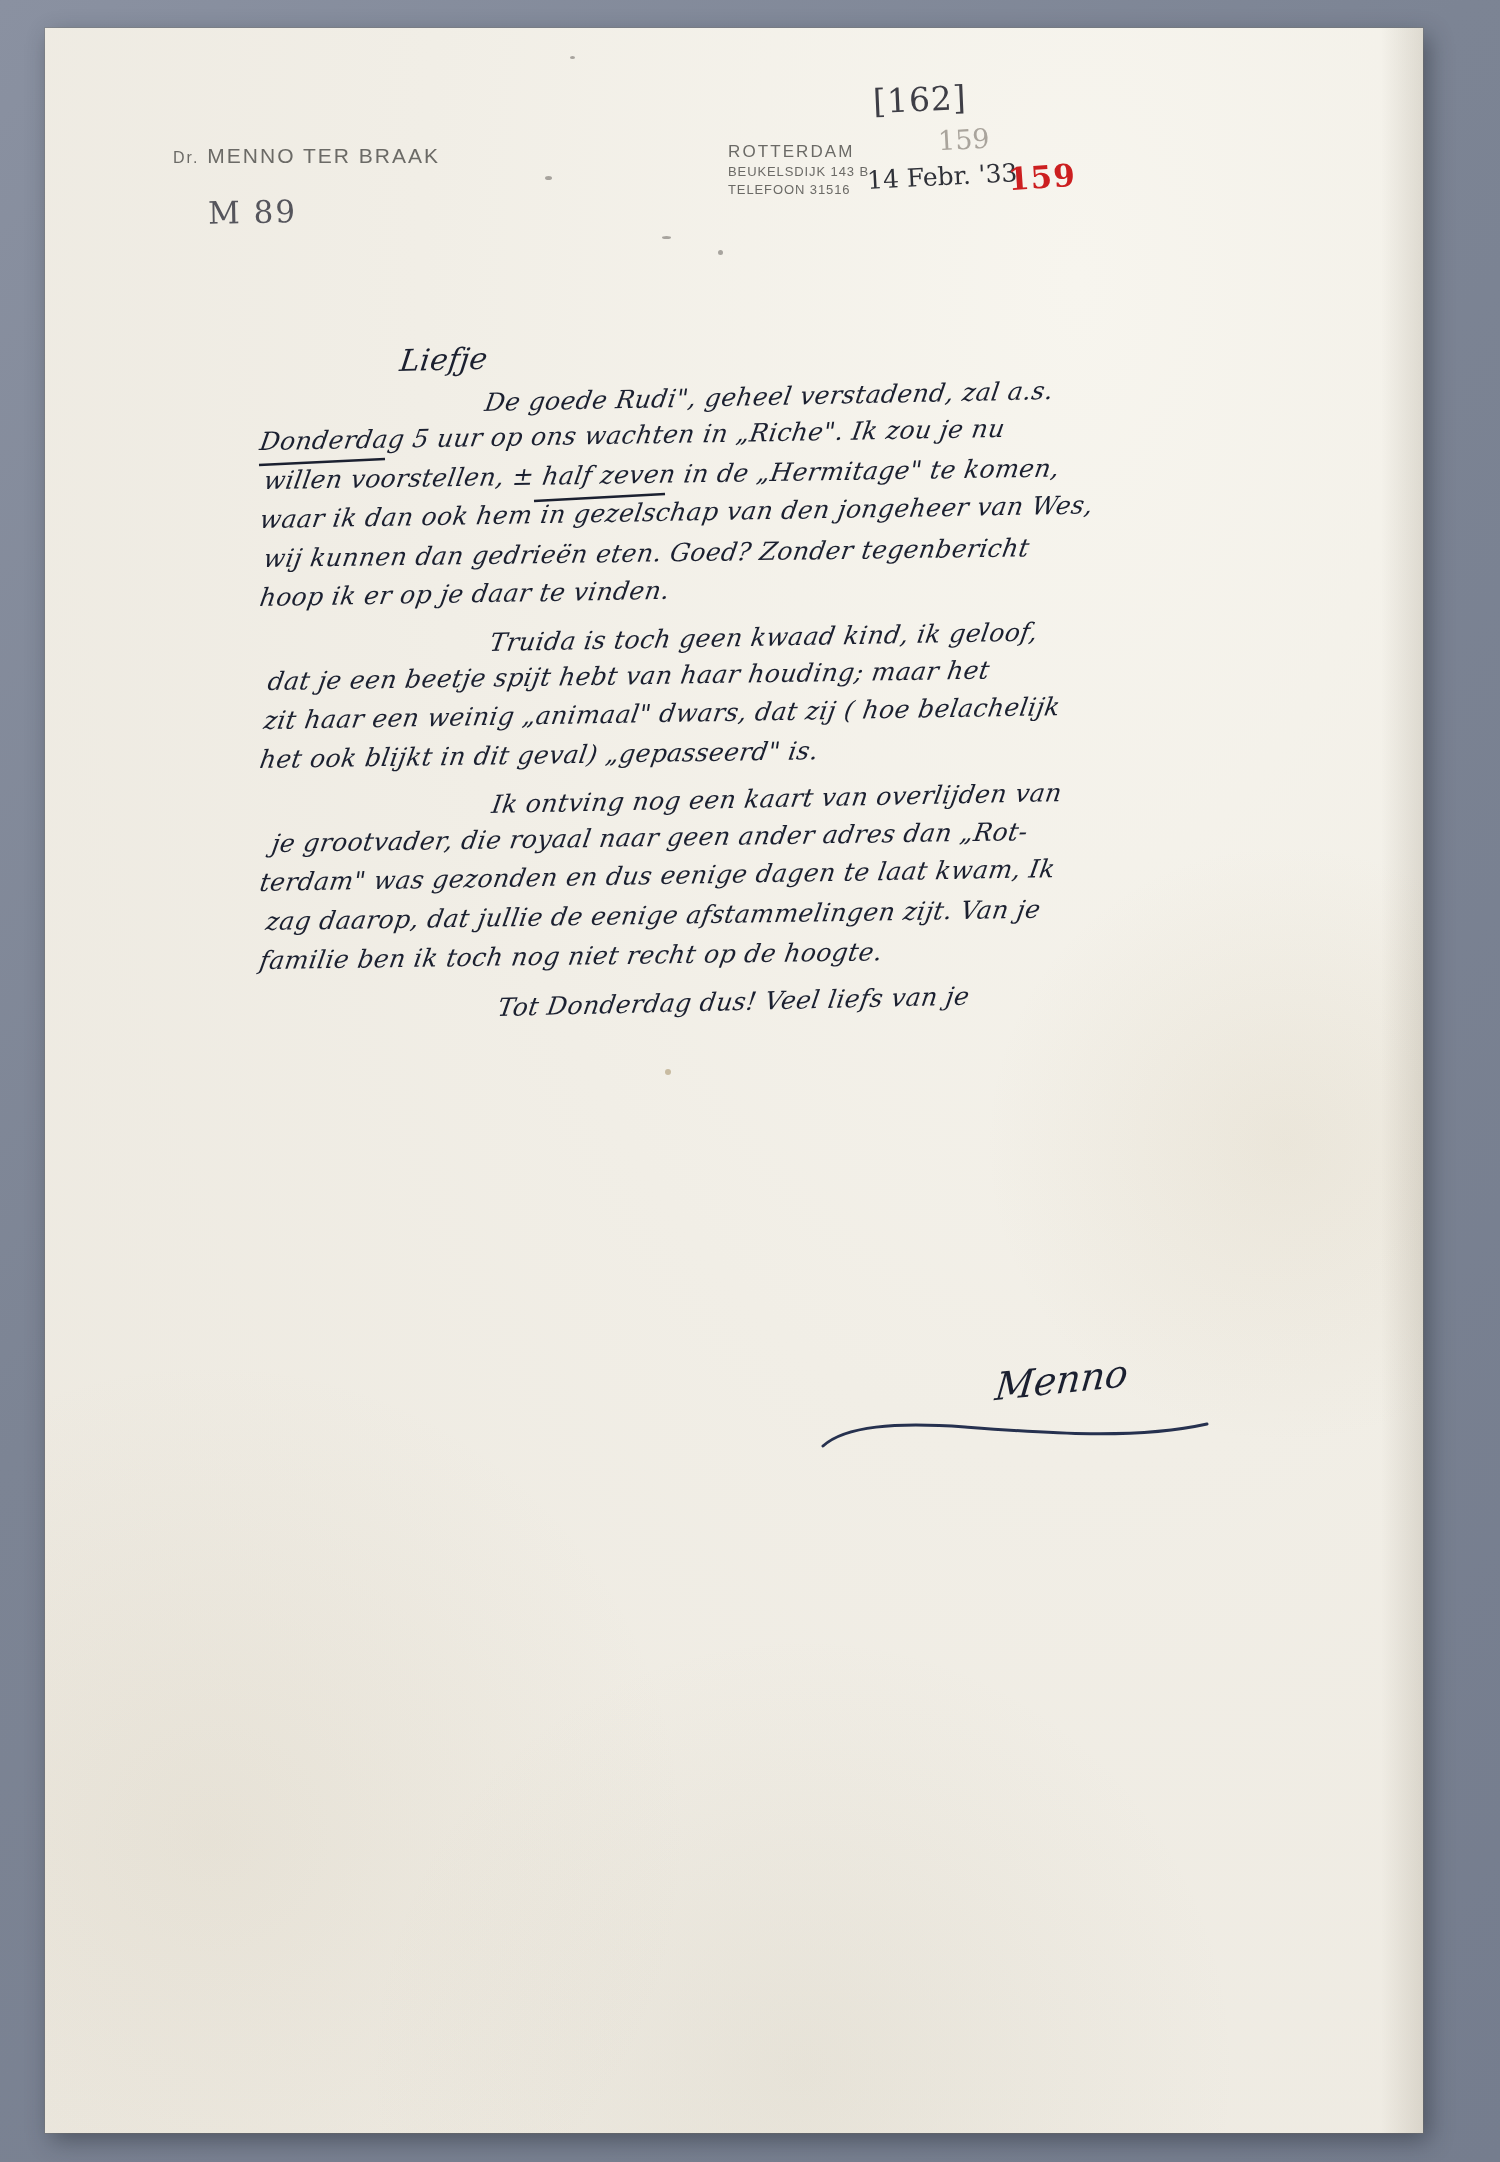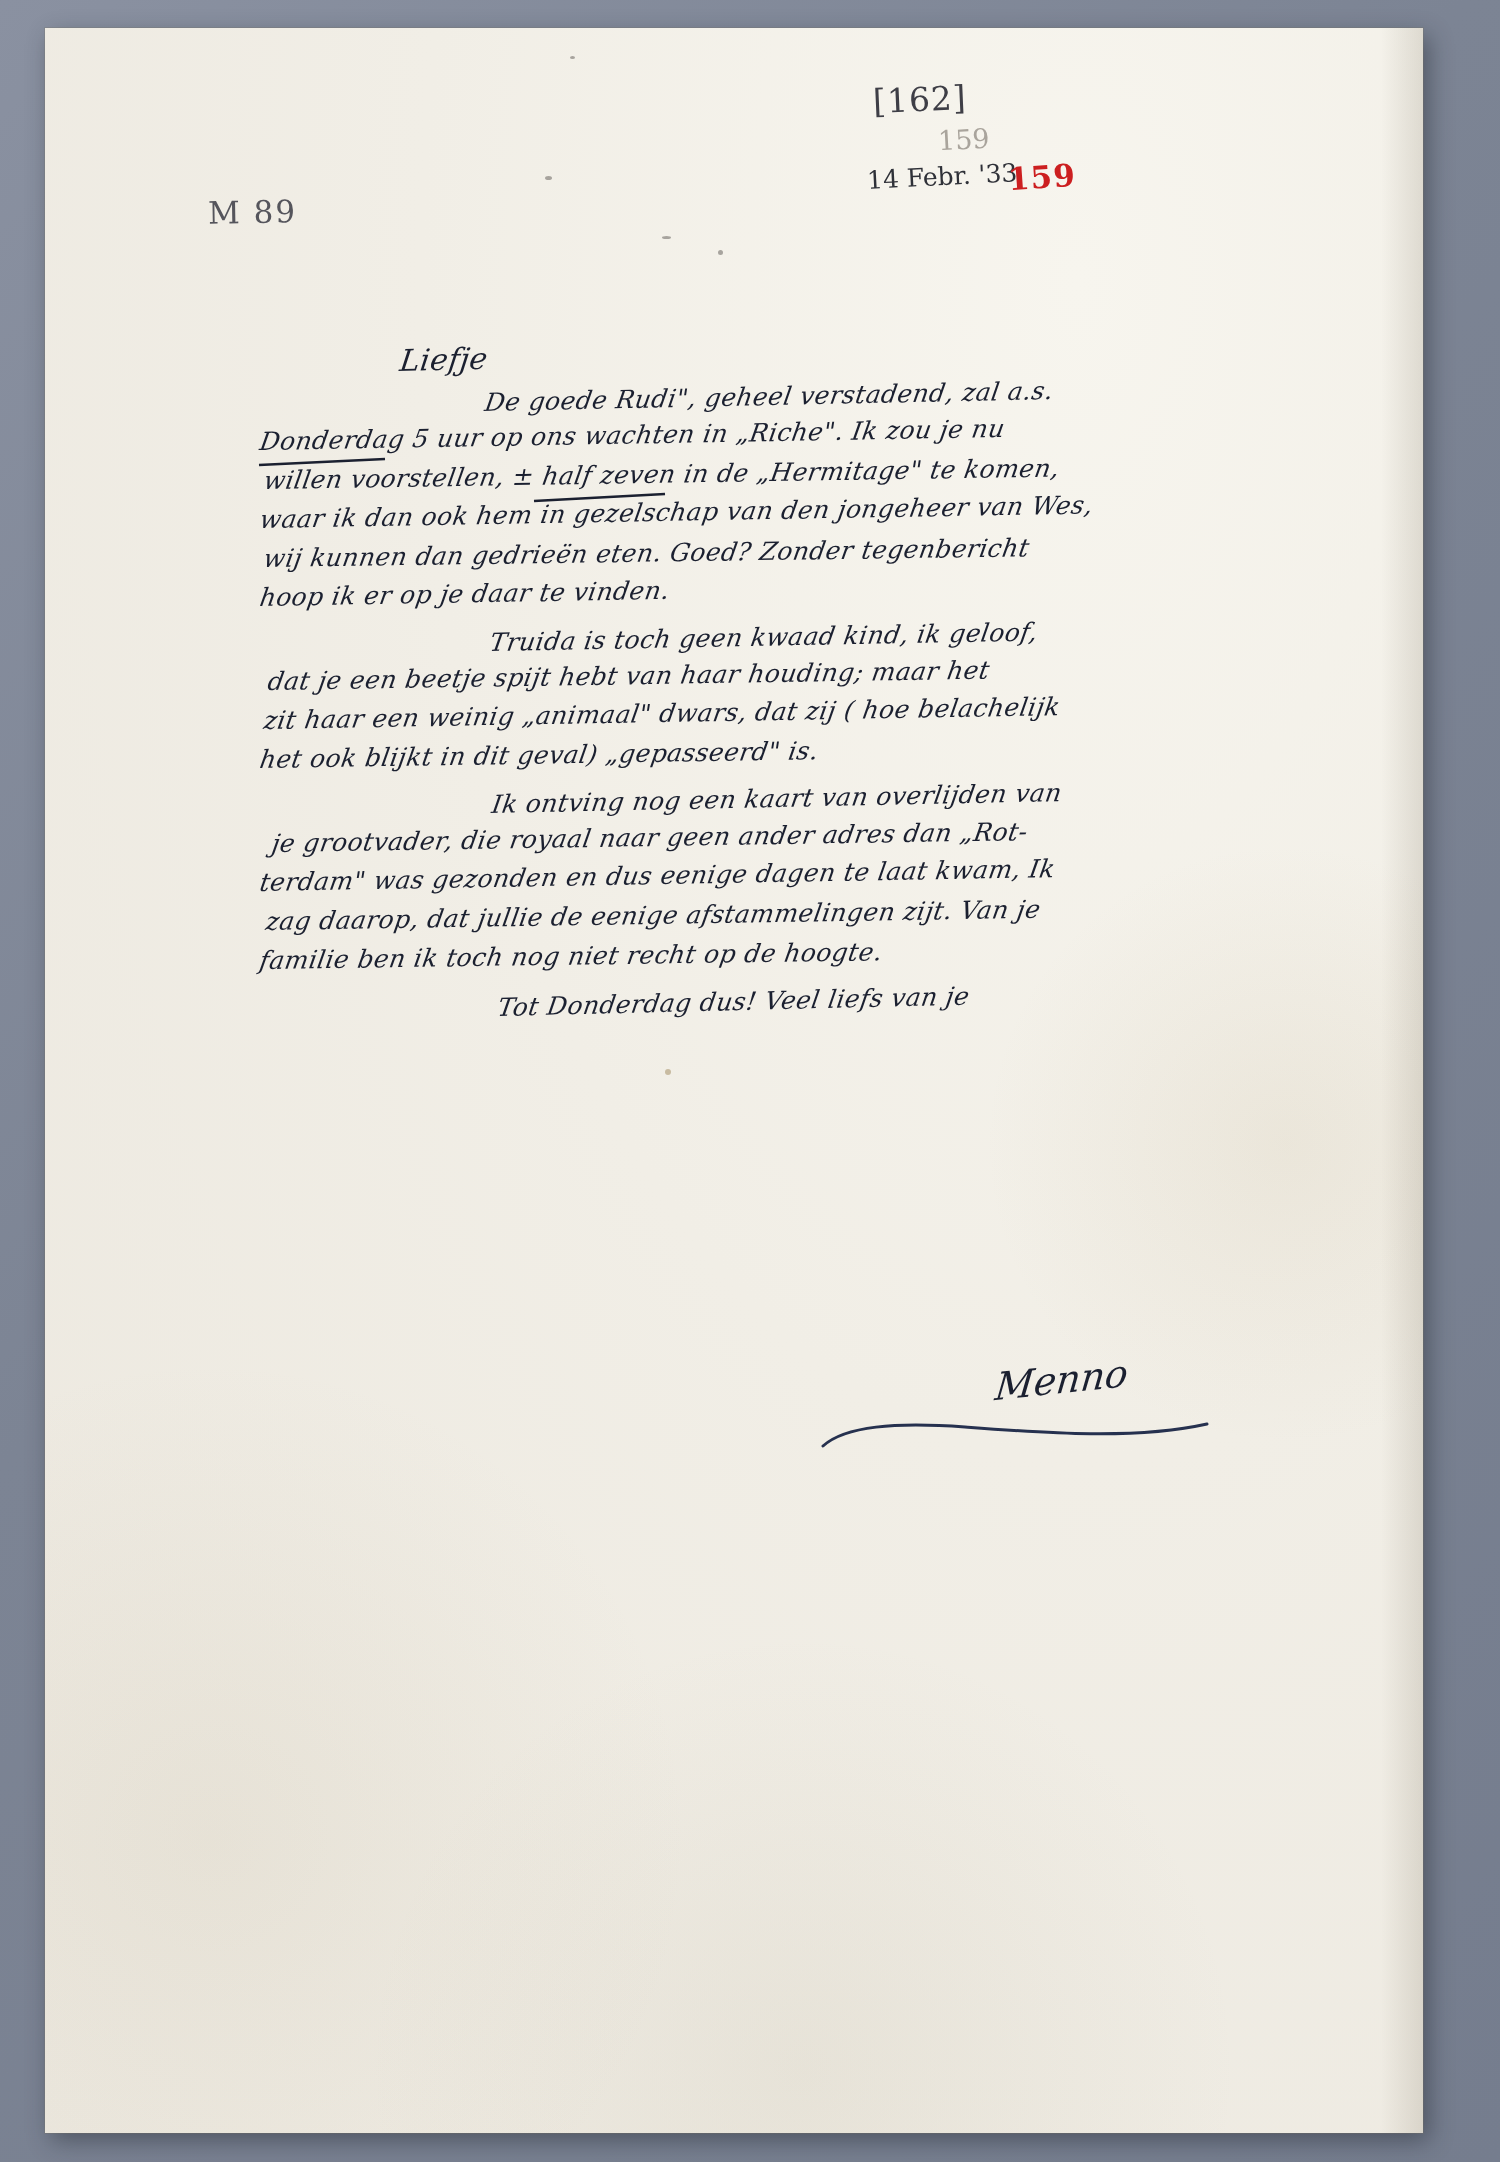--- a/index.html
+++ b/index.html
@@ -211,20 +211,33 @@
 
     <div id="paper-texture"></div>
     <div id="paper-edge-shade"></div>
 
     <div class="speck" style="left:525px; top:28px; width:5px; height:3px;"></div>
     <div class="speck" style="left:500px; top:148px; width:7px; height:4px;"></div>
     <div class="speck" style="left:617px; top:208px; width:9px; height:3px;"></div>
     <div class="speck" style="left:673px; top:222px; width:5px; height:5px;"></div>
     <div class="speck" style="left:620px; top:1041px; width:6px; height:6px; background:#b9a98a;"></div>
 
+    <div id="letterhead">
+
+      <div id="letterhead-name">
+        <span class="small-caps">Dr.</span>
+        <span>MENNO TER BRAAK</span>
+      </div>
+
+      <div id="letterhead-address">
+        <div id="letterhead-city">ROTTERDAM</div>
+        <div id="letterhead-street">BEUKELSDIJK 143 B</div>
+        <div id="letterhead-phone">TELEFOON 31516</div>
+      </div>
+    </div>
 
     <div class="annotation" id="annotation-bracket-number">[162]</div>
     <div class="annotation" id="annotation-pencil-number">159</div>
     <div class="annotation" id="annotation-inventory">M 89</div>
     <div class="annotation" id="annotation-date">14 Febr. '33</div>
     <div class="annotation" id="annotation-red-number">159</div>
 
     <div id="letter-body">
 
       <div class="hw-line hw-salutation">Liefje</div>

